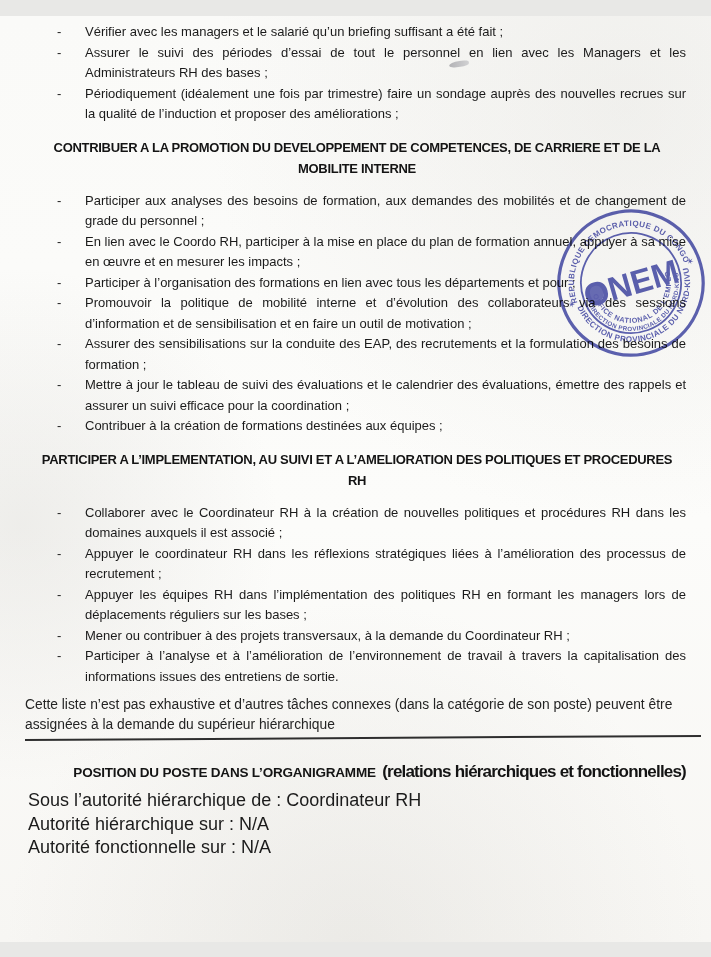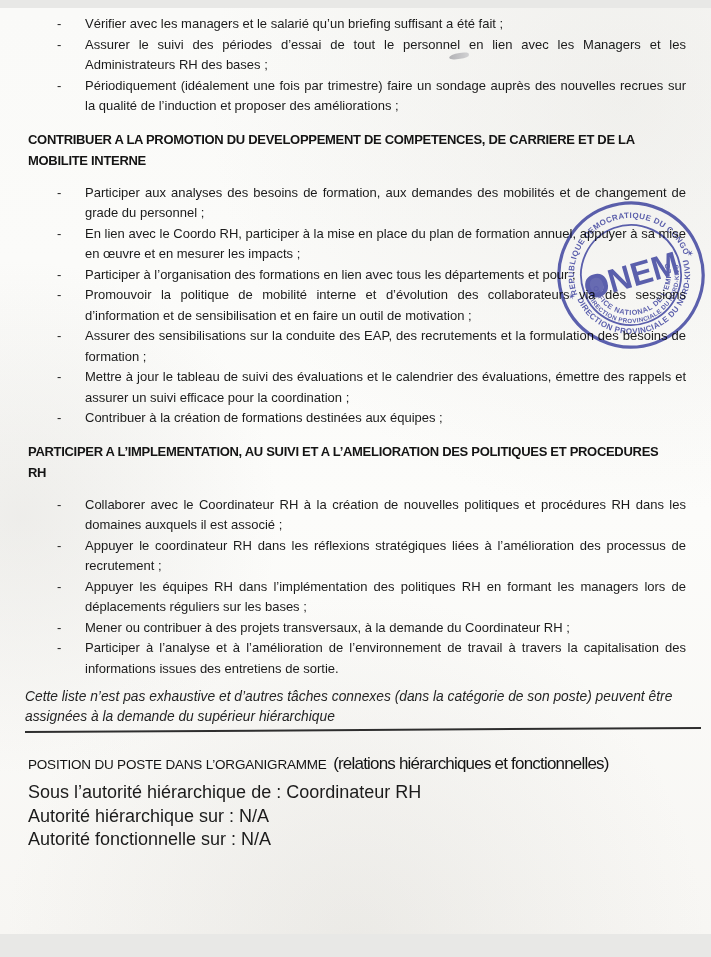--- a/index.html
+++ b/index.html
@@ -1,19 +1,19 @@
 <!DOCTYPE html>
 <html><head>
 <meta charset="utf-8">
 <style>
   html,body{margin:0;padding:0;background:#e8e8e6;}
   .page{
     position:relative;
     width:711px;height:926px;
-    margin:8px auto;
+    margin:16px auto;
     background:
       radial-gradient(circle at 88% 10%, rgba(210,208,202,.25), transparent 40%),
       radial-gradient(circle at 3% 55%, rgba(205,203,198,.30), transparent 30%),
       radial-gradient(circle at 50% 101%, rgba(200,198,192,.25), transparent 35%),
       linear-gradient(180deg,#fafaf8 0%,#fcfcfa 55%,#f7f6f3 100%);
     font-family:"Liberation Sans",sans-serif;
     color:#1d1d1d;
     overflow:hidden;
   }
   .content{padding:6px 25px 0 28px;}
@@ -32,40 +32,40 @@
     position:absolute;left:2px;top:0;
   }
   h2.section-heading{
     margin:12px 0;
     font-size:13px;
     font-weight:bold;
     line-height:21px;
     letter-spacing:-0.3px;
     color:#141414;
   }
-  h2.section-heading .hline{display:block;white-space:nowrap;}
+  h2.section-heading .hline{display:block;white-space:nowrap;text-align:center;}
   .note{
     margin:8px 0 0 -3px;
-    font-style:italic;
     font-size:13.8px;
     line-height:19.5px;
     max-width:676px;
     color:#242424;
   }
   .rule{
     width:676px;
     margin:3px 0 0 -3px;
     border-top:2px solid #2e2e2e;
     transform:rotate(-0.35deg);
   }
   .position-heading{
     margin:16px 0 6px 0;
-    font-weight:normal;
+    font-weight:bold;
     color:#141414;
     letter-spacing:-0.2px;
+    text-align:right;
   }
   .position-heading .main{font-size:13.5px;}
   .position-heading .paren{font-size:17px;letter-spacing:-0.8px;}
   .info-line{
     margin:0;
     font-size:18px;
     line-height:23.5px;
     color:#1b1b1b;
   }
   

